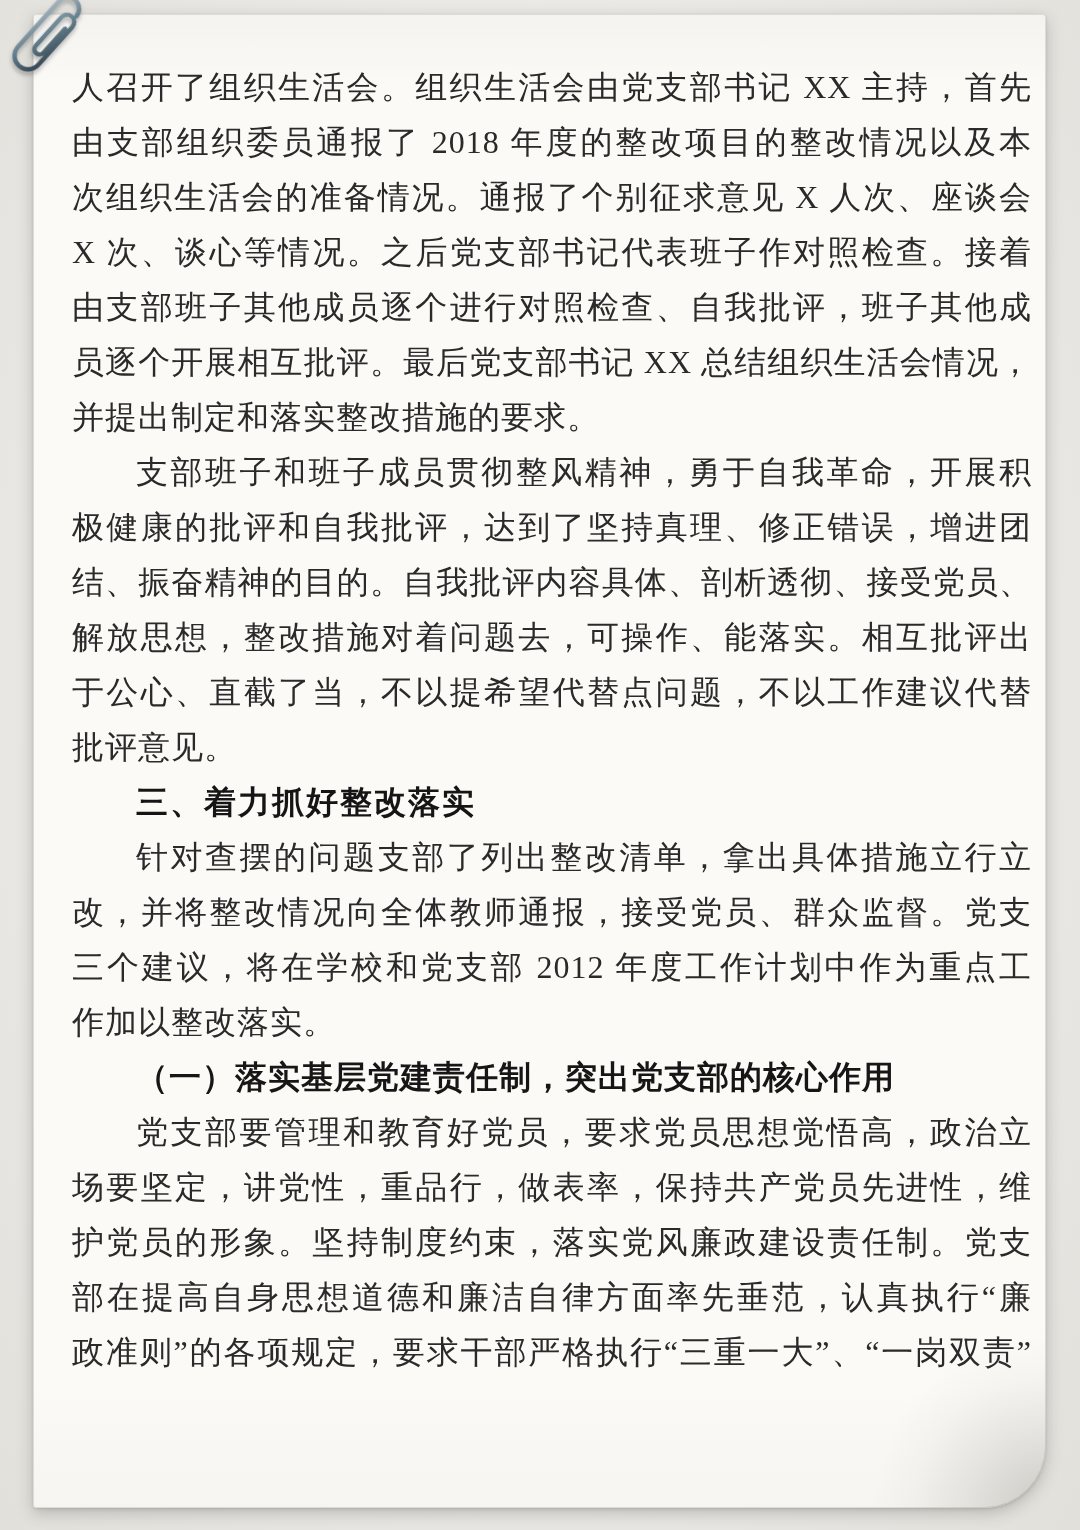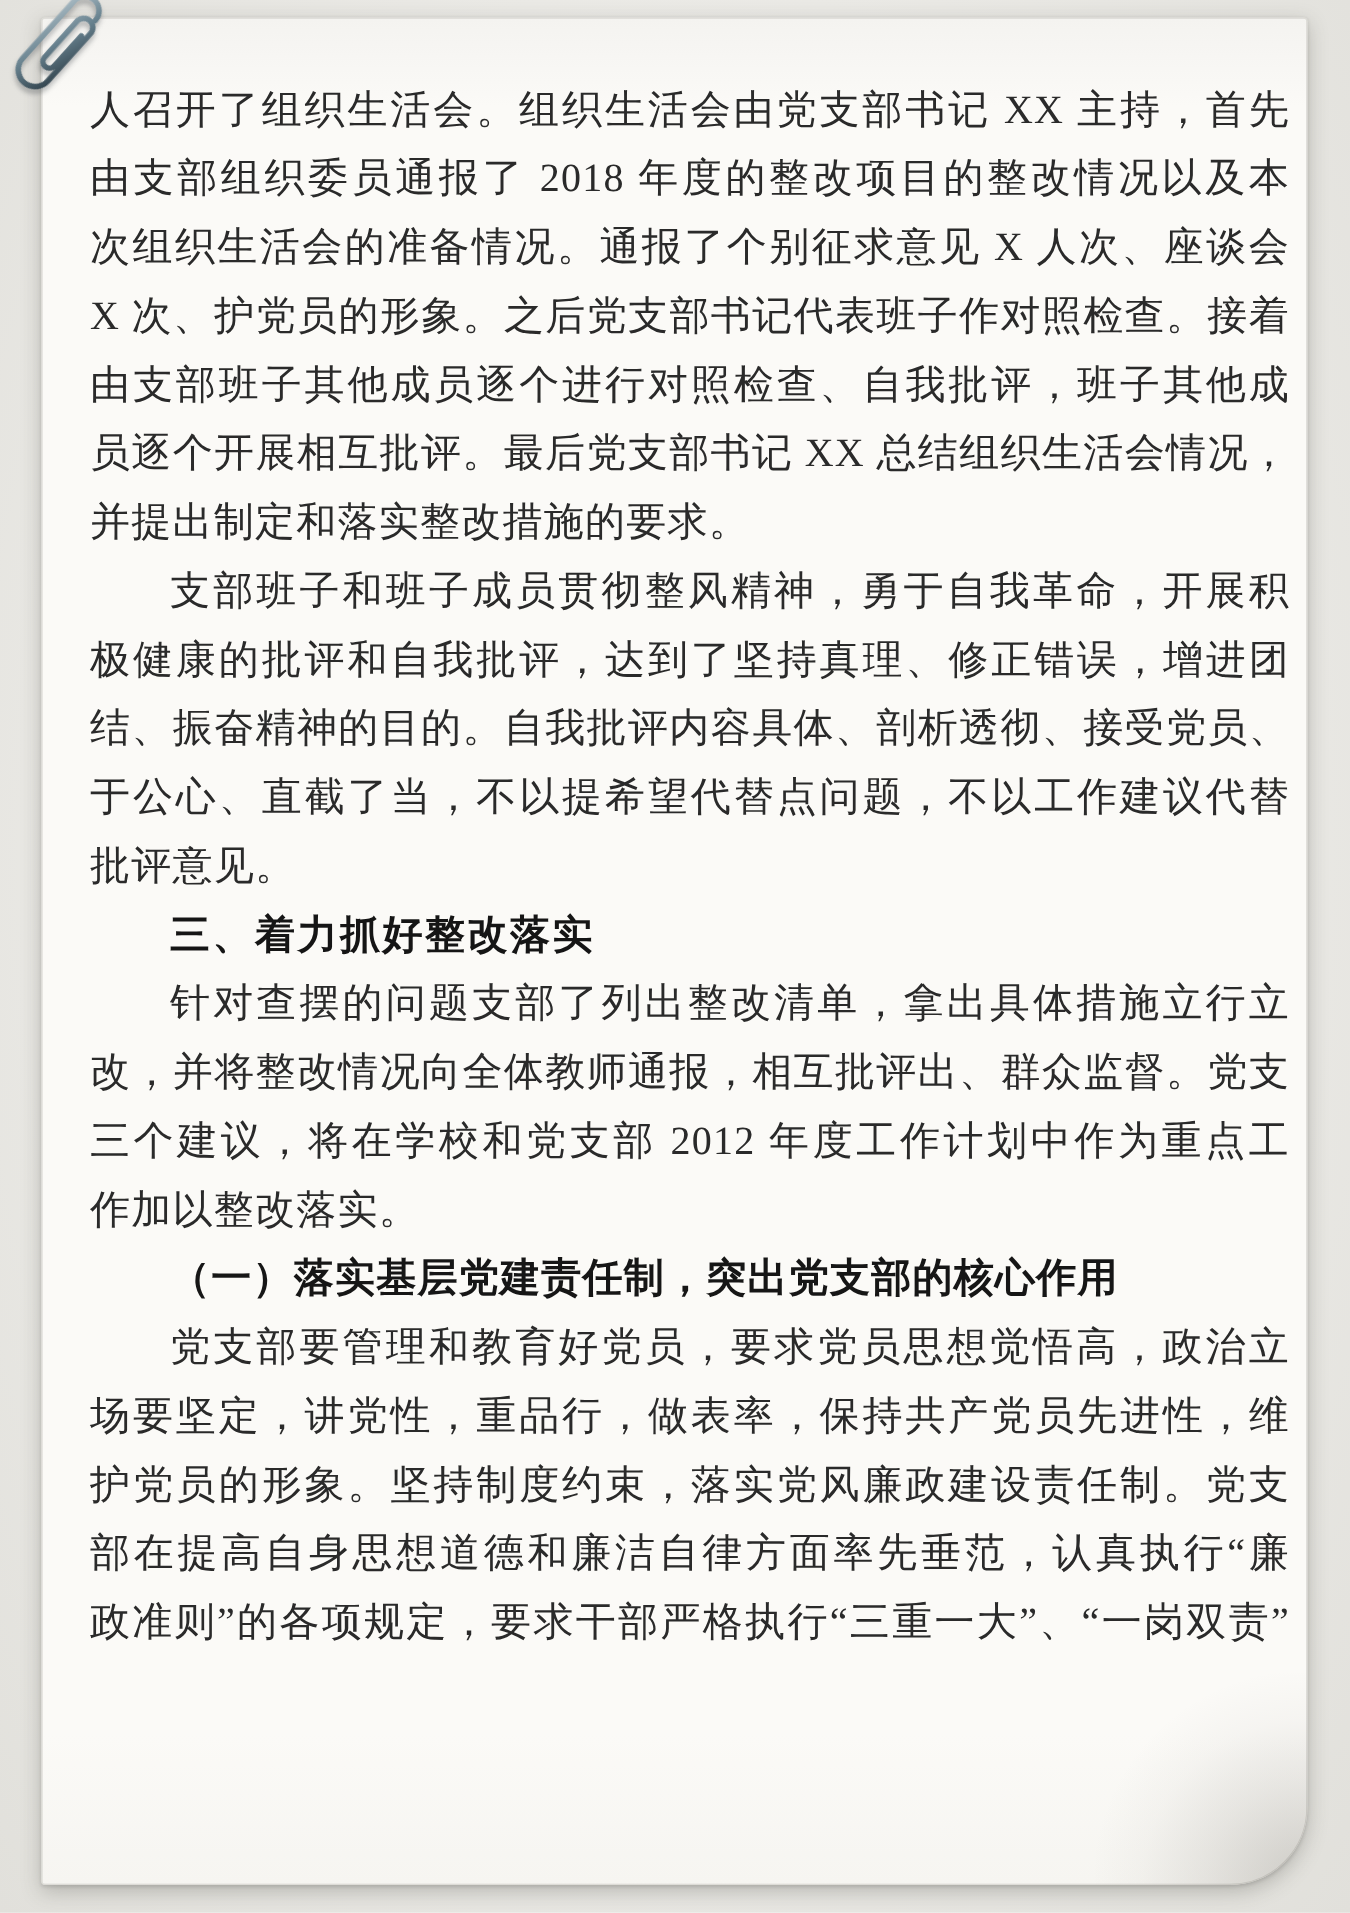--- a/index.html
+++ b/index.html
@@ -92,32 +92,33 @@
 </head>
 <body>
 
 <div class="stage">
 
   <div class="paper">
     <div class="textblock">
       <div class="line">人召开了组织生活会。组织生活会由党支部书记 XX 主持，首先</div>
       <div class="line">由支部组织委员通报了 2018 年度的整改项目的整改情况以及本</div>
       <div class="line">次组织生活会的准备情况。通报了个别征求意见 X 人次、座谈会</div>
-      <div class="line">X 次、护党员的形象。之后党支部书记代表班子作对照检查。接着</div>
+      <div class="line">X 次、谈心等情况。之后党支部书记代表班子作对照检查。接着</div>
       <div class="line">由支部班子其他成员逐个进行对照检查、自我批评，班子其他成</div>
       <div class="line">员逐个开展相互批评。最后党支部书记 XX 总结组织生活会情况，</div>
       <div class="line last">并提出制定和落实整改措施的要求。</div>
       <div class="line indent">支部班子和班子成员贯彻整风精神，勇于自我革命，开展积</div>
       <div class="line">极健康的批评和自我批评，达到了坚持真理、修正错误，增进团</div>
       <div class="line">结、振奋精神的目的。自我批评内容具体、剖析透彻、接受党员、</div>
+      <div class="line">解放思想，整改措施对着问题去，可操作、能落实。相互批评出</div>
       <div class="line">于公心、直截了当，不以提希望代替点问题，不以工作建议代替</div>
       <div class="line last">批评意见。</div>
       <div class="line heading indent">三、着力抓好整改落实</div>
       <div class="line indent">针对查摆的问题支部了列出整改清单，拿出具体措施立行立</div>
-      <div class="line">改，并将整改情况向全体教师通报，相互批评出、群众监督。党支</div>
+      <div class="line">改，并将整改情况向全体教师通报，接受党员、群众监督。党支</div>
       <div class="line">三个建议，将在学校和党支部 2012 年度工作计划中作为重点工</div>
       <div class="line last">作加以整改落实。</div>
       <div class="line heading2 indent">（一）落实基层党建责任制，突出党支部的核心作用</div>
       <div class="line indent">党支部要管理和教育好党员，要求党员思想觉悟高，政治立</div>
       <div class="line">场要坚定，讲党性，重品行，做表率，保持共产党员先进性，维</div>
       <div class="line">护党员的形象。坚持制度约束，落实党风廉政建设责任制。党支</div>
       <div class="line">部在提高自身思想道德和廉洁自律方面率先垂范，认真执行“廉</div>
       <div class="line">政准则”的各项规定，要求干部严格执行“三重一大”、“一岗双责”</div>
     </div>
   </div>

